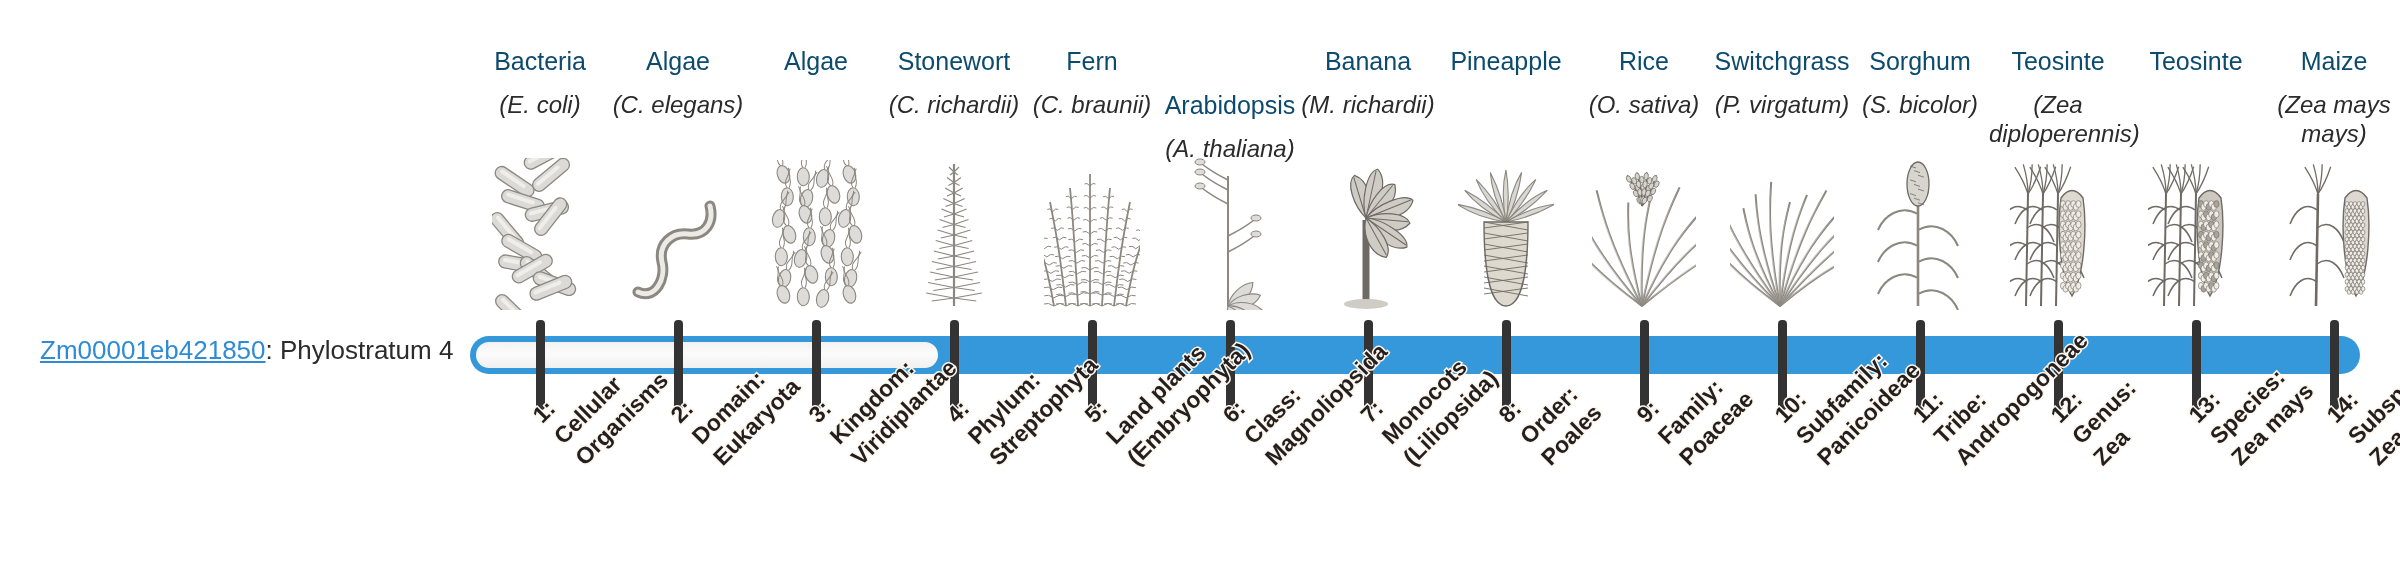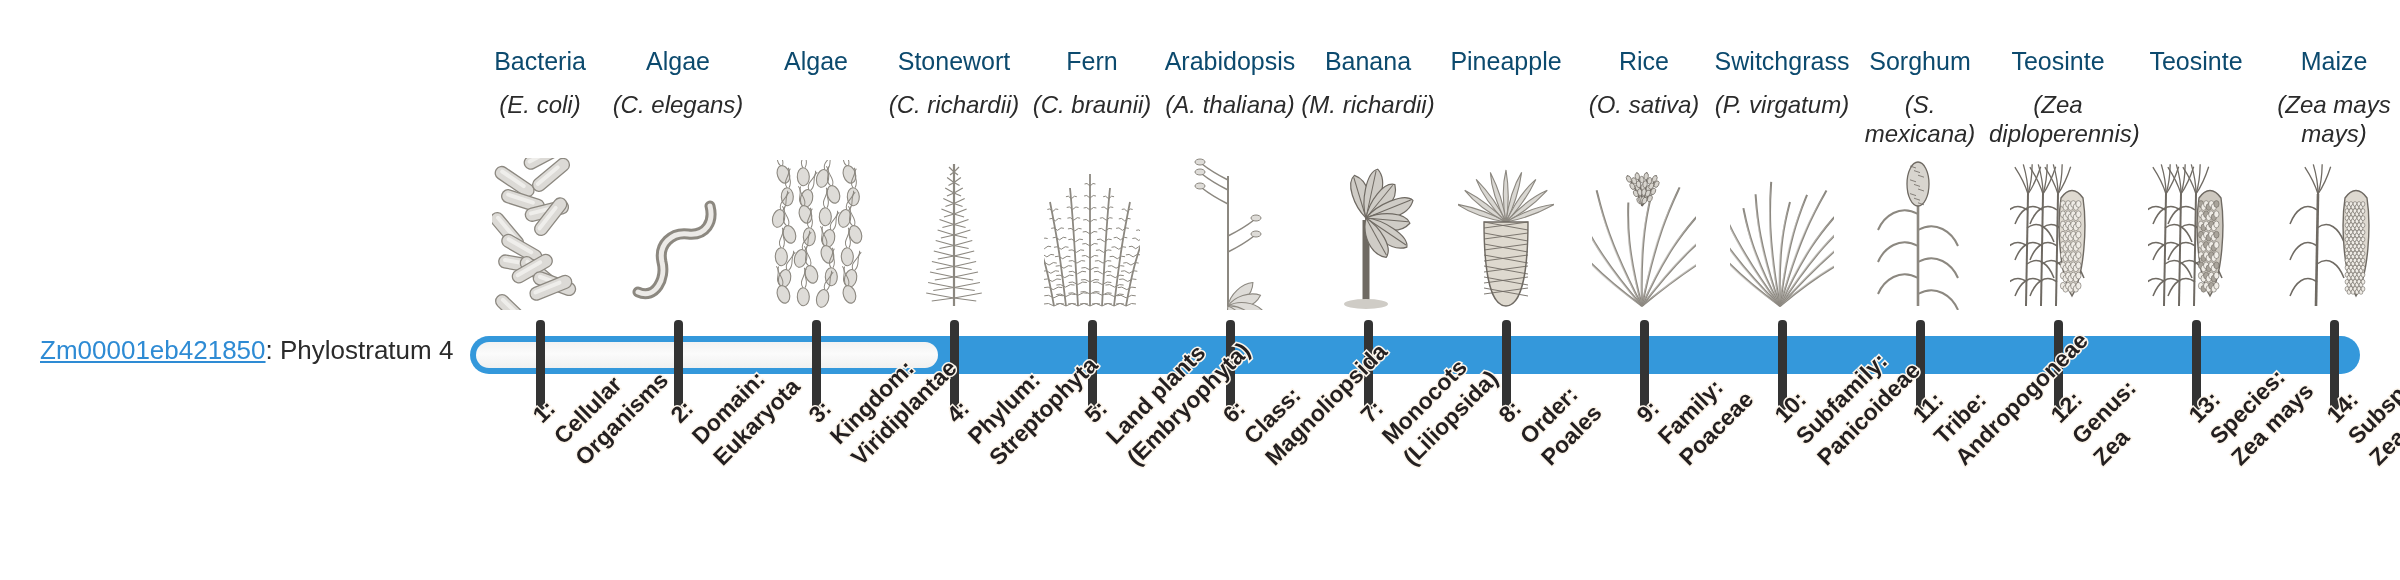--- a/index.html
+++ b/index.html
@@ -526,21 +526,21 @@
           <path d="M91.71900826446281 92.72727272727272 q-4.090909090909091 -4 -6.818181818181818 -2" stroke="#8c8880" stroke-width="1" fill="none"></path>
             <path d="M91.71900826446281 92.72727272727272 q4.090909090909091 -4 6.818181818181818 -2" stroke="#8c8880" stroke-width="1" fill="none"></path>
           <path d="M94.69421487603306 84.54545454545455 q-3.818181818181818 -4 -6.363636363636363 -2" stroke="#8c8880" stroke-width="1" fill="none"></path>
             <path d="M94.69421487603306 84.54545454545455 q3.818181818181818 -4 6.363636363636363 -2" stroke="#8c8880" stroke-width="1" fill="none"></path>
           <path d="M98.06611570247934 76.36363636363636 q-3.545454545454545 -4 -5.909090909090908 -2" stroke="#8c8880" stroke-width="1" fill="none"></path>
             <path d="M98.06611570247934 76.36363636363636 q3.545454545454545 -4 5.909090909090908 -2" stroke="#8c8880" stroke-width="1" fill="none"></path>
           <path d="M101.83471074380165 68.18181818181819 q-3.2727272727272725 -4 -5.454545454545454 -2" stroke="#8c8880" stroke-width="1" fill="none"></path>
             <path d="M101.83471074380165 68.18181818181819 q3.2727272727272725 -4 5.454545454545454 -2" stroke="#8c8880" stroke-width="1" fill="none"></path>
         </svg>
       </div>
-      <div class="col" style="left: 1161px;">
+      <div class="col" style="left: 1161px; margin-top: 44px;">
         <div class="common">Arabidopsis</div>
     <div class="sci">(A. thaliana)</div>
       </div>
       <div class="art" style="left: 1161px;">
         <svg width="100" height="154" viewBox="0 0 100 154">
           <path d="M48 150 L48 20" stroke="#8c8880" stroke-width="2" fill="none"></path>
           <path d="M48 48 q-16 -8 -26 -16" stroke="#8c8880" stroke-width="1.6" fill="none"></path>
           <ellipse cx="20" cy="30" rx="5" ry="3" fill="#dedcd8" stroke="#8c8880" stroke-width="1"></ellipse>
           <path d="M48 80 q16 -8 26 -16" stroke="#8c8880" stroke-width="1.6" fill="none"></path>
           <ellipse cx="76" cy="62" rx="5" ry="3" fill="#dedcd8" stroke="#8c8880" stroke-width="1"></ellipse>
@@ -793,21 +793,21 @@
         <path d="M0 0 C-2 -74.39999999999999 6 -105.39999999999999 10 -124 C4 -99.2 -5 -68.2 0 0Z" fill="#dedcd8" opacity=".55"></path>
           </g>
           <g transform="translate(50,152) rotate(52)">
         <path d="M0 0 C-2 -62.4 6 -88.39999999999999 10 -104" fill="none" stroke="#8c8880" stroke-width="2"></path>
         <path d="M0 0 C-2 -62.4 6 -88.39999999999999 10 -104 C4 -83.2 -5 -57.2 0 0Z" fill="#dedcd8" opacity=".55"></path>
           </g>
         </svg>
       </div>
       <div class="col" style="left: 1851px;">
         <div class="common">Sorghum</div>
-    <div class="sci">(S. mexicana)</div>
+    <div class="sci">(S. bicolor)</div>
       </div>
       <div class="art" style="left: 1851px;">
         <svg width="104" height="156" viewBox="0 0 104 156">
           <path d="M50 152 L50 46" stroke="#8c8880" stroke-width="2.6" fill="none"></path>
           <path d="M50 60 C32 50 16 62 10 76" fill="none" stroke="#8c8880" stroke-width="2"></path>
           <path d="M50 76 C68 66 84 78 90 92" fill="none" stroke="#8c8880" stroke-width="2"></path>
           <path d="M50 92 C32 82 16 94 10 108" fill="none" stroke="#8c8880" stroke-width="2"></path>
           <path d="M50 108 C68 98 84 110 90 124" fill="none" stroke="#8c8880" stroke-width="2"></path>
           <path d="M50 124 C32 114 16 126 10 140" fill="none" stroke="#8c8880" stroke-width="2"></path>
           <path d="M50 140 C68 130 84 142 90 156" fill="none" stroke="#8c8880" stroke-width="2"></path>

